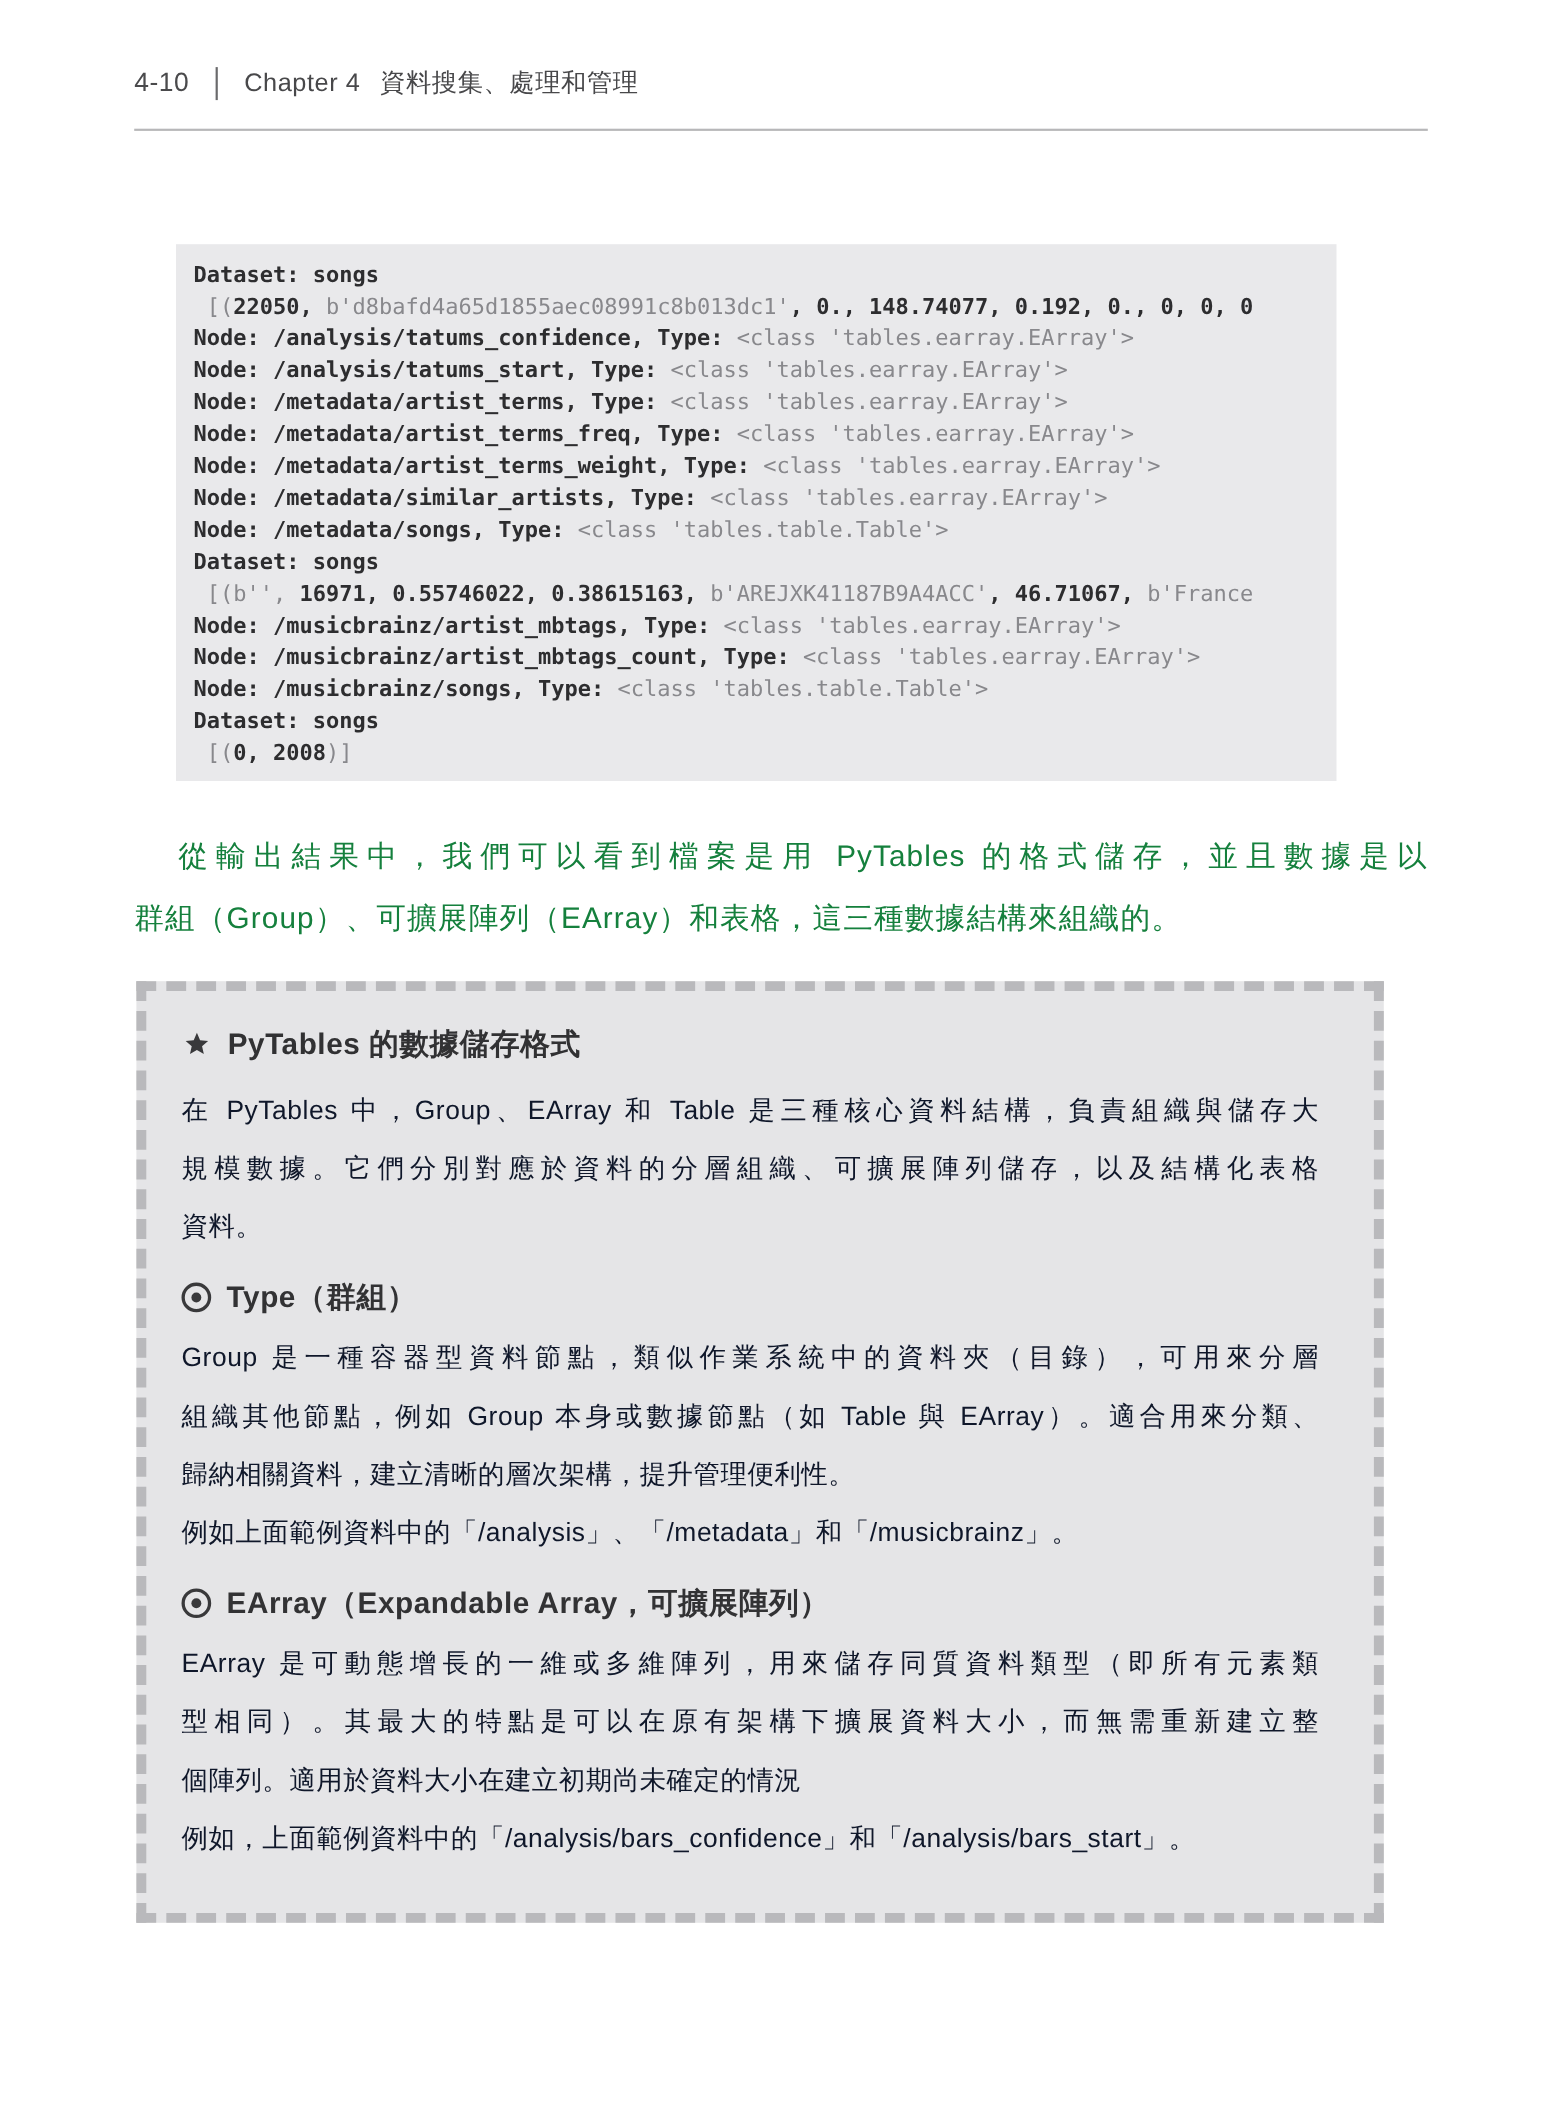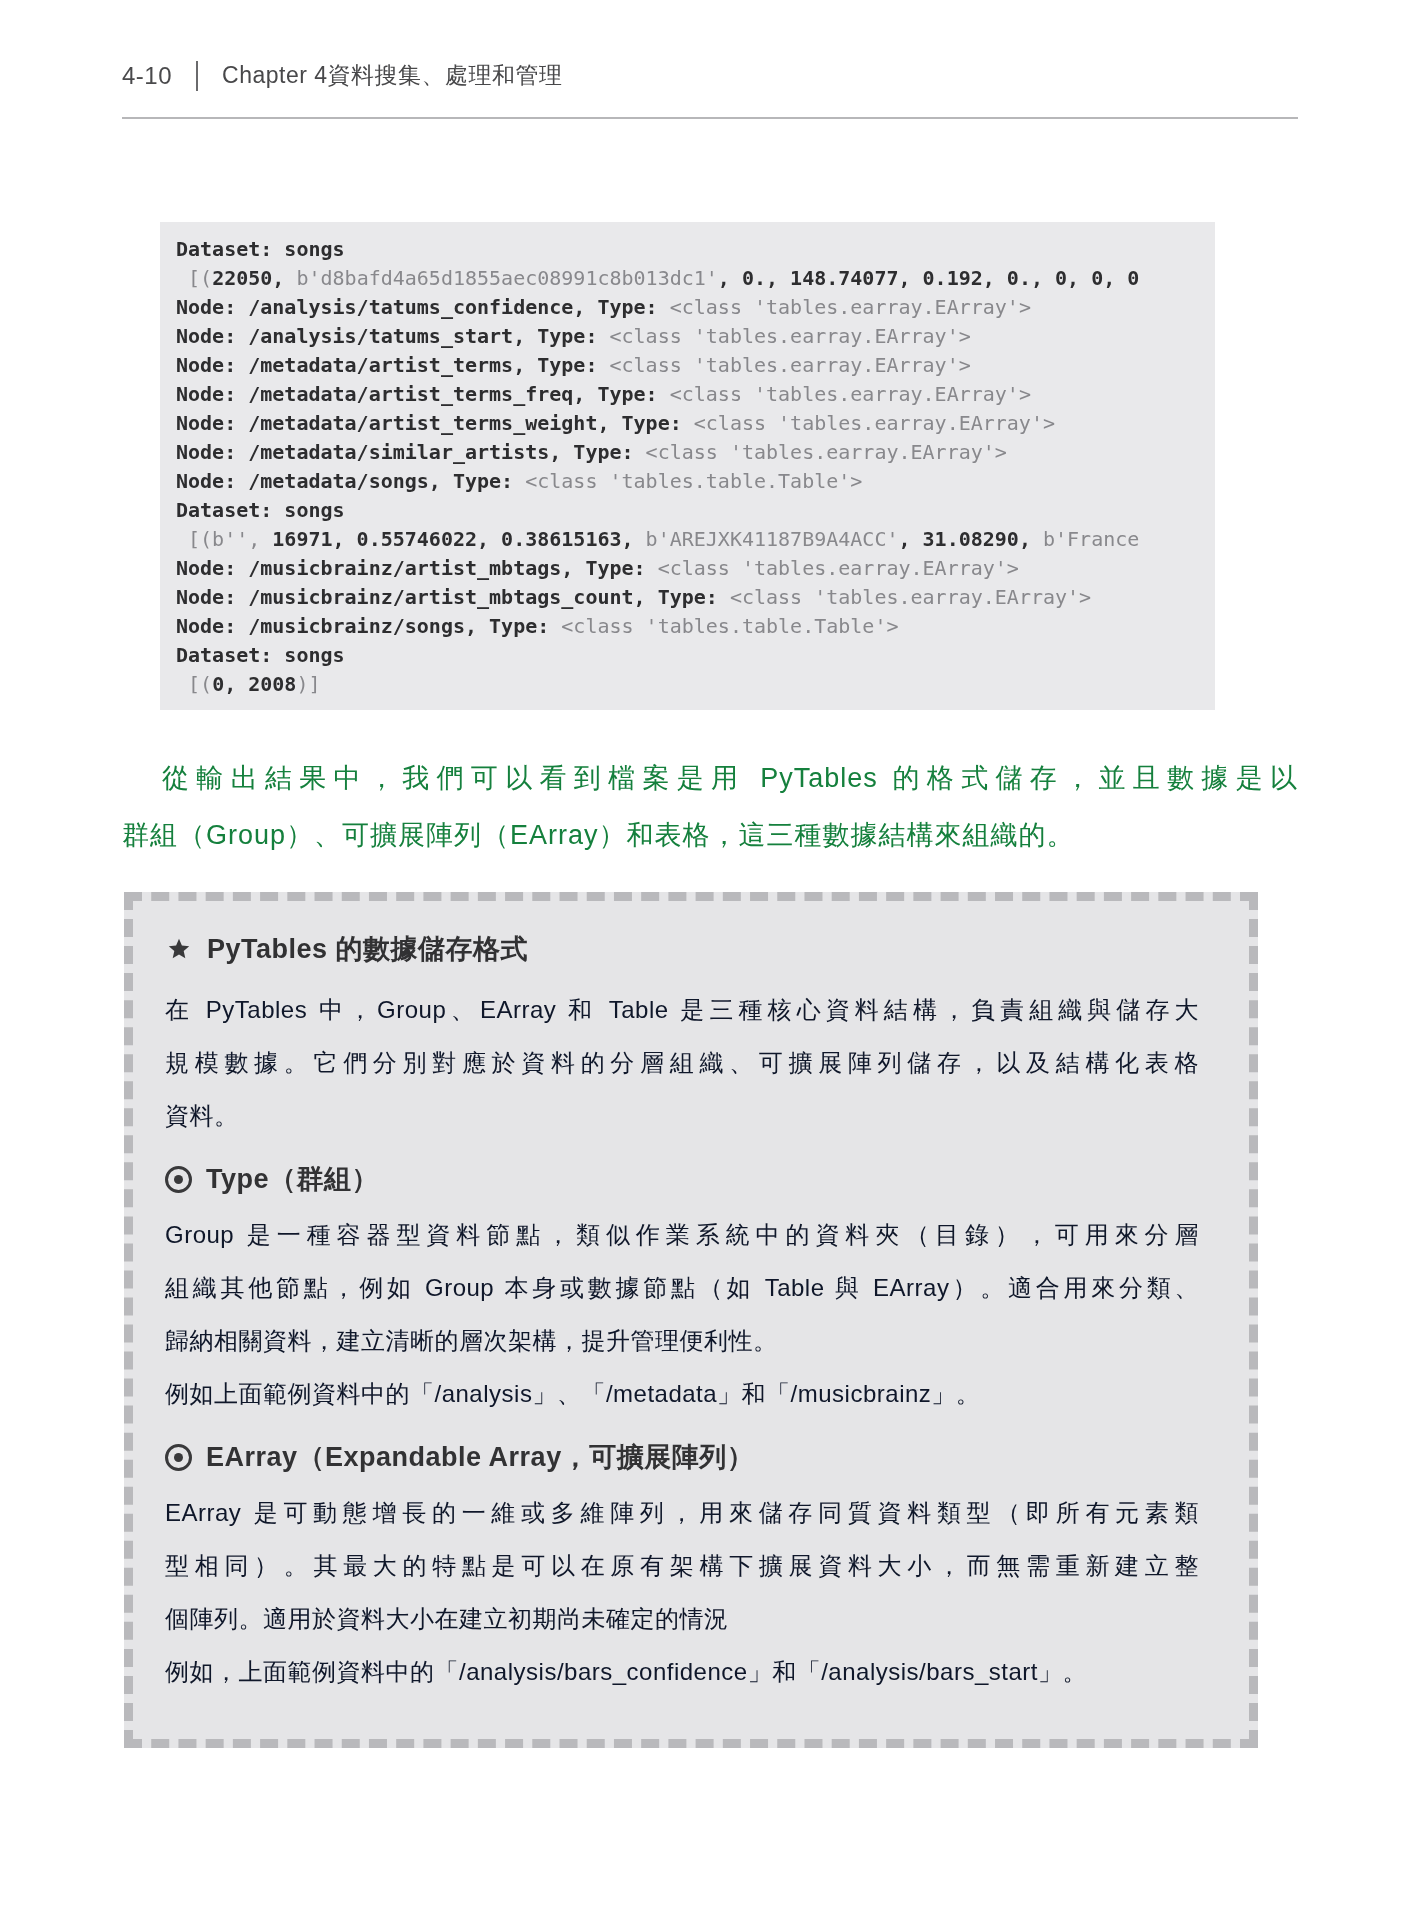--- a/index.html
+++ b/index.html
@@ -4,21 +4,21 @@
 <style>
   html,body{margin:0;padding:0;background:#ffffff;}
   .page{position:relative;width:1419px;height:1920px;background:#ffffff;overflow:hidden;
         font-family:"Liberation Sans",sans-serif;}
 
   
   .hdr{position:absolute;left:122px;top:60px;display:flex;align-items:center;
        color:#48484a;font-size:23px;letter-spacing:.5px;}
   .hdr .pnum{font-size:24px;color:#4a4a4c;}
   .vdiv{display:inline-block;width:2px;height:30px;background:#6a6a6c;margin:0 24px;}
-  .hdr .chap{}
+  .hdr .chap{margin-right:18px;}
   .rule{position:absolute;left:122px;top:117px;width:1176px;height:2px;background:#b7b7b9;}
 
   
   .codeblock{position:absolute;left:160px;top:222px;width:1055px;box-sizing:border-box;
              background:#e9e9eb;padding:13px 16px 11px 16px;}
   .code-line{font-family:"DejaVu Sans Mono",monospace;font-size:20px;line-height:29px;
              white-space:pre;}
   .code-line .strong{color:#2d2d2f;font-weight:bold;}
   .code-line .muted{color:#88888c;font-weight:normal;}
 
@@ -60,21 +60,21 @@
       <div class="code-line"><span class="strong">Dataset: songs</span></div>
       <div class="code-line"><span class="muted"> [(</span><span class="strong">22050, </span><span class="muted">b'd8bafd4a65d1855aec08991c8b013dc1'</span><span class="strong">, 0., 148.74077, 0.192, 0., 0, 0, 0</span></div>
       <div class="code-line"><span class="strong">Node: /analysis/tatums_confidence, Type: </span><span class="muted">&lt;class 'tables.earray.EArray'&gt;</span></div>
       <div class="code-line"><span class="strong">Node: /analysis/tatums_start, Type: </span><span class="muted">&lt;class 'tables.earray.EArray'&gt;</span></div>
       <div class="code-line"><span class="strong">Node: /metadata/artist_terms, Type: </span><span class="muted">&lt;class 'tables.earray.EArray'&gt;</span></div>
       <div class="code-line"><span class="strong">Node: /metadata/artist_terms_freq, Type: </span><span class="muted">&lt;class 'tables.earray.EArray'&gt;</span></div>
       <div class="code-line"><span class="strong">Node: /metadata/artist_terms_weight, Type: </span><span class="muted">&lt;class 'tables.earray.EArray'&gt;</span></div>
       <div class="code-line"><span class="strong">Node: /metadata/similar_artists, Type: </span><span class="muted">&lt;class 'tables.earray.EArray'&gt;</span></div>
       <div class="code-line"><span class="strong">Node: /metadata/songs, Type: </span><span class="muted">&lt;class 'tables.table.Table'&gt;</span></div>
       <div class="code-line"><span class="strong">Dataset: songs</span></div>
-      <div class="code-line"><span class="muted"> [(b'', </span><span class="strong">16971, 0.55746022, 0.38615163, </span><span class="muted">b'AREJXK41187B9A4ACC'</span><span class="strong">, </span><span class="strong">31.08290</span><span class="strong">, </span><span class="muted">b'France</span></div>
+      <div class="code-line"><span class="muted"> [(b'', </span><span class="strong">16971, 0.55746022, 0.38615163, </span><span class="muted">b'AREJXK41187B9A4ACC'</span><span class="strong">, </span><span class="strong">46.71067</span><span class="strong">, </span><span class="muted">b'France</span></div>
       <div class="code-line"><span class="strong">Node: /musicbrainz/artist_mbtags, Type: </span><span class="muted">&lt;class 'tables.earray.EArray'&gt;</span></div>
       <div class="code-line"><span class="strong">Node: /musicbrainz/artist_mbtags_count, Type: </span><span class="muted">&lt;class 'tables.earray.EArray'&gt;</span></div>
       <div class="code-line"><span class="strong">Node: /musicbrainz/songs, Type: </span><span class="muted">&lt;class 'tables.table.Table'&gt;</span></div>
       <div class="code-line"><span class="strong">Dataset: songs</span></div>
       <div class="code-line"><span class="muted"> [(</span><span class="strong">0, 2008</span><span class="muted">)]</span></div>
     </div>
 
   <div class="para">
       <div class="tline just">從輸出結果中，我們可以看到檔案是用 PyTables 的格式儲存，並且數據是以</div>
       <div class="tline">群組（Group）、可擴展陣列（EArray）和表格，這三種數據結構來組織的。</div>

